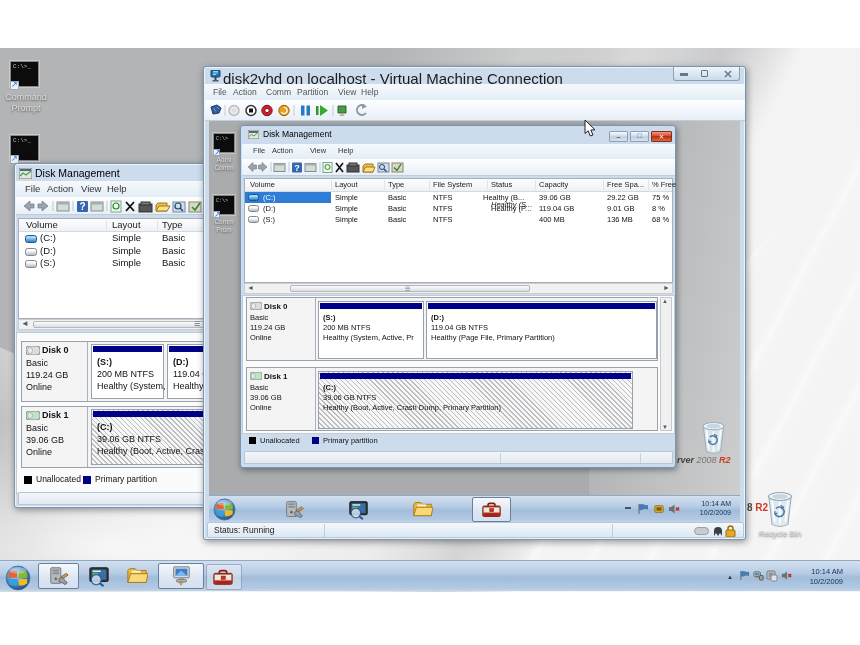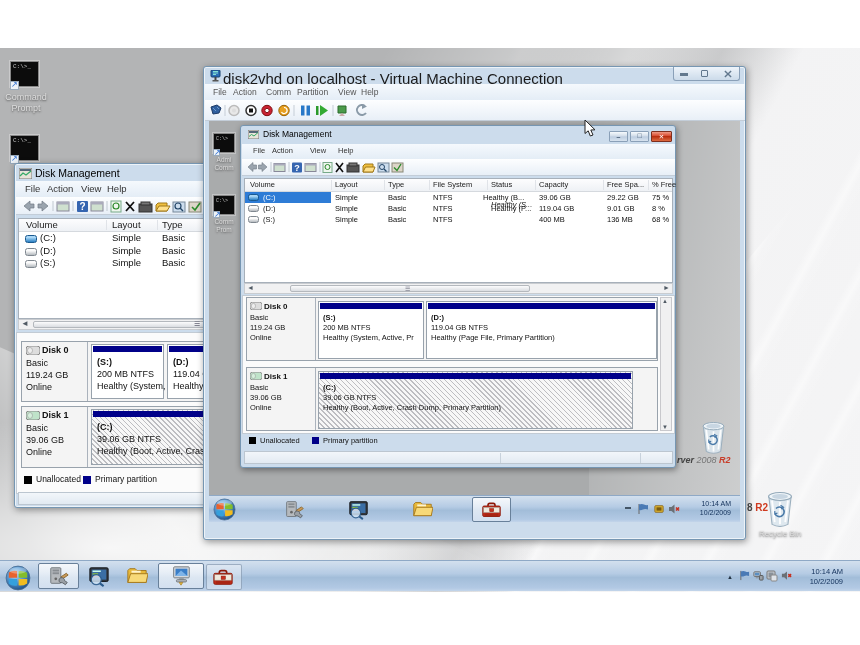--- a/index.html
+++ b/index.html
@@ -540,20 +540,34 @@
             <rect x="1" y="2" width="10" height="8" rx="1" fill="#d8b030" stroke="#8a6820"></rect>
             <rect x="3" y="4" width="6" height="4" fill="#7a5a10"></rect>
           </svg>
       <svg class="abs" style="left:459px;top:7px;" width="12" height="12">
             <use href="#spkx"></use>
           </svg>
       <div class="traytxt" style="left:470px;top:3px;width:52px;font-size:7px;">10:14 AM<br>10/2/2009</div>
     </div>
   </div>
 
+  <div class="abs" style="left:3px;top:455px;width:537px;height:16px;background:linear-gradient(#f4f8fc,#dce8f2);border:1px solid #b7c5d4;border-radius:2px;">
+    <span class="abs" style="left:6px;top:2px;font-size:8.5px;color:#222;">Status: Running</span>
+    <div class="abs" style="left:116px;top:1px;width:1px;height:13px;background:#c2cdd8;"></div>
+    <div class="abs" style="left:404px;top:1px;width:1px;height:13px;background:#c2cdd8;"></div>
+    <div class="abs" style="left:486px;top:4px;width:15px;height:8px;background:#c8ccd0;border:1px solid #98a0a8;border-radius:4px;"></div>
+    <svg class="abs" style="left:504px;top:2px;" width="12" height="12" viewBox="0 0 12 12">
+          <path d="M2,11 L2,6 Q2,2 6,2 Q10,2 10,6 L10,11 L8,8 L6,11 L4,8 Z" fill="#3a3f46"></path>
+        </svg>
+    <svg class="abs" style="left:517px;top:2px;" width="11" height="12" viewBox="0 0 11 12">
+          <rect x="1" y="5" width="9" height="7" rx="1" fill="#e8a820" stroke="#9a7008"></rect>
+          <path d="M3,5 V3.5 Q3,1 5.5,1 Q8,1 8,3.5 V5" stroke="#9a7008" stroke-width="1.5" fill="none"></path>
+        </svg>
+    <div class="abs" style="right:2px;bottom:1px;font-size:7px;color:#9aa4ae;letter-spacing:1px;">.:</div>
+  </div>
 </div>
 
 <div id="htaskbar" class="tb7" style="left:0;top:560px;width:860px;height:31px;">
   <svg class="abs" style="left:5px;top:4px;" width="26" height="26">
         <use href="#orb"></use>
       </svg>
   <div class="tbtn framed" style="left:38px;top:2px;width:41px;height:26px;"></div>
   <svg class="abs" style="left:48px;top:4px;" width="22" height="22">
         <use href="#srvmgr"></use>
       </svg>

